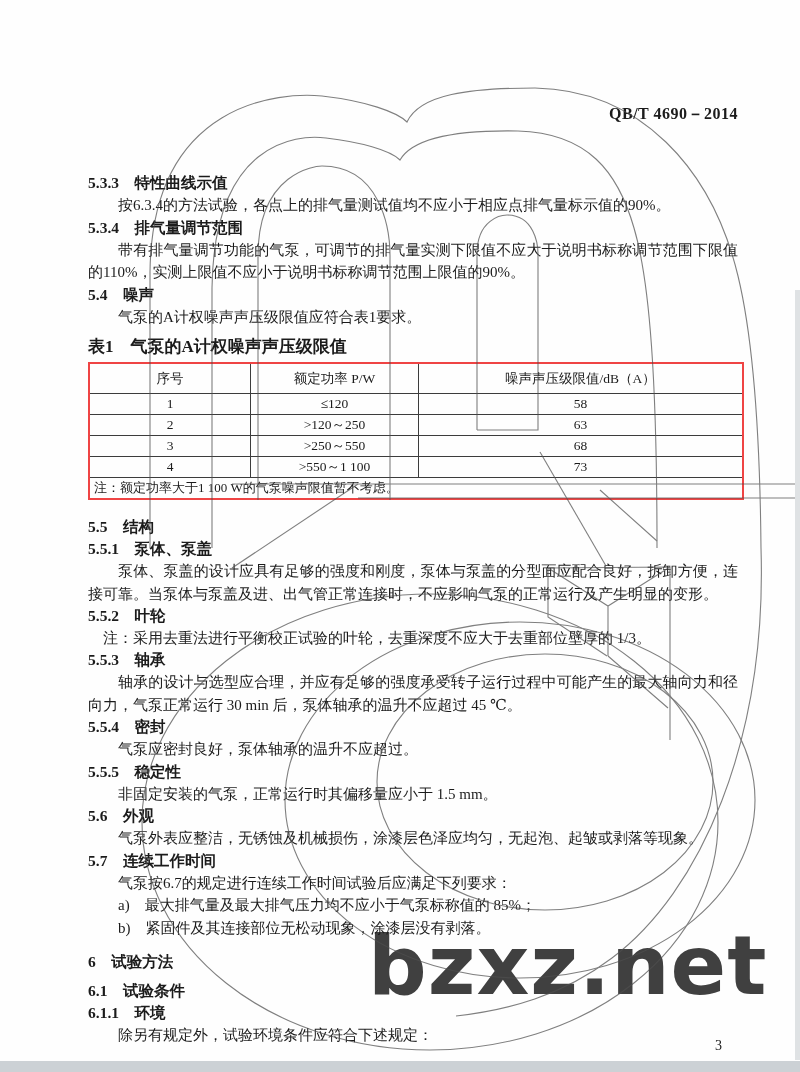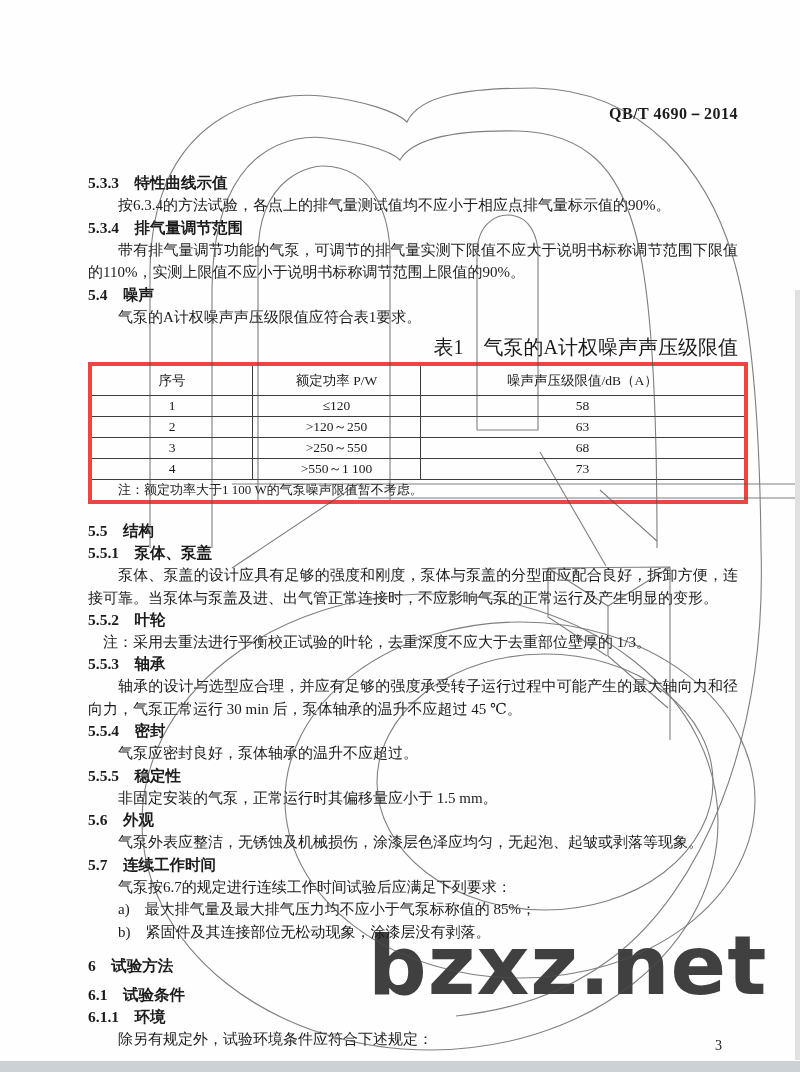--- a/index.html
+++ b/index.html
@@ -24,27 +24,27 @@
   
   .content{position:absolute;left:88px;top:104px;width:650px;z-index:2;}
   .doc-header{font-size:16px;font-weight:bold;text-align:right;letter-spacing:.5px;}
   .h1,.h2,.h3{font-size:15.5px;font-weight:bold;line-height:22px;margin:0;}
   .h1{margin-top:12px;margin-bottom:7px;}
   .para{font-size:15px;line-height:22.5px;margin:0;text-indent:2em;text-align:justify;}
   .note-line{font-size:15px;line-height:22px;margin:0 0 0 1em;}
   .list-item{font-size:15px;line-height:22.5px;margin:0 0 0 2em;}
   .first-block{margin-top:47px;}
   
-  .tbl-caption{font-size:20px;font-weight:normal;text-align:right;margin:9px 0 5px 0;line-height:20px;}
+  .tbl-caption{font-size:17px;font-weight:bold;text-align:left;margin:9px 0 5px 0;line-height:20px;}
   table.t1{border-collapse:collapse;width:650px;table-layout:fixed;}
   table.t1 td{border:1px solid #3c3c3c;text-align:center;font-size:13.5px;padding:0;}
   table.t1 .hdr td{height:29px;font-size:13.5px;}
   table.t1 .row td{height:20px;}
-  table.t1 .noterow td{height:20px;text-align:left;padding-left:26px;font-size:13px;}
-  table.t1{border:4px solid #ef4444;}
+  table.t1 .noterow td{height:20px;text-align:left;padding-left:4px;font-size:13px;}
+  table.t1{border:2px solid #ef4444;}
   .c1{width:160px}.c2{width:167px}.c3{width:323px}
   
   .page-num{position:absolute;right:78px;top:1038px;font-size:14px;z-index:2;}
 </style>
 </head>
 <body>
 
 <div class="wm-text">bzxz.net</div>
 
 <div class="content">

